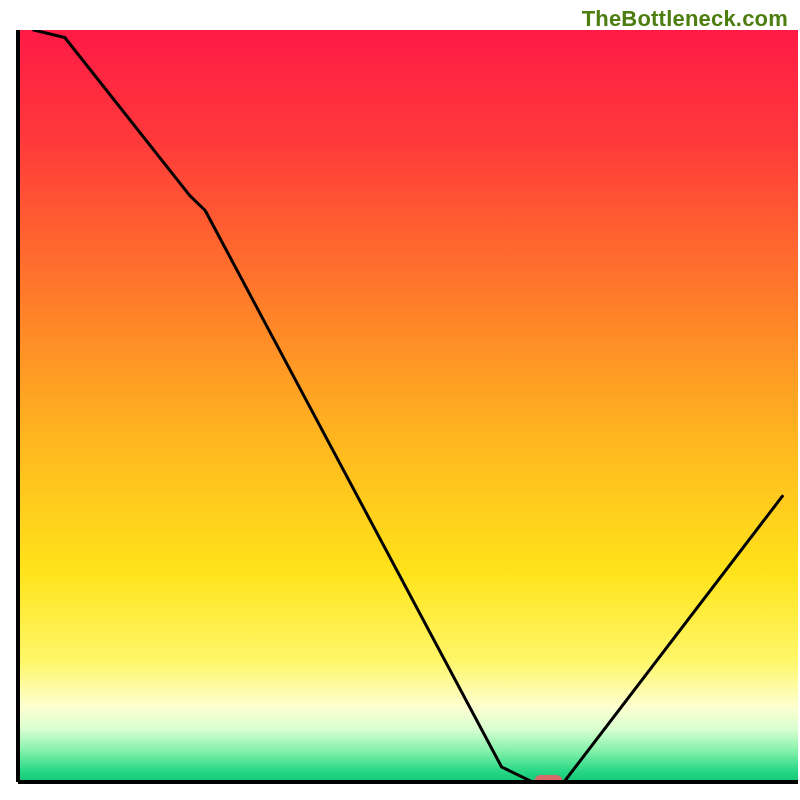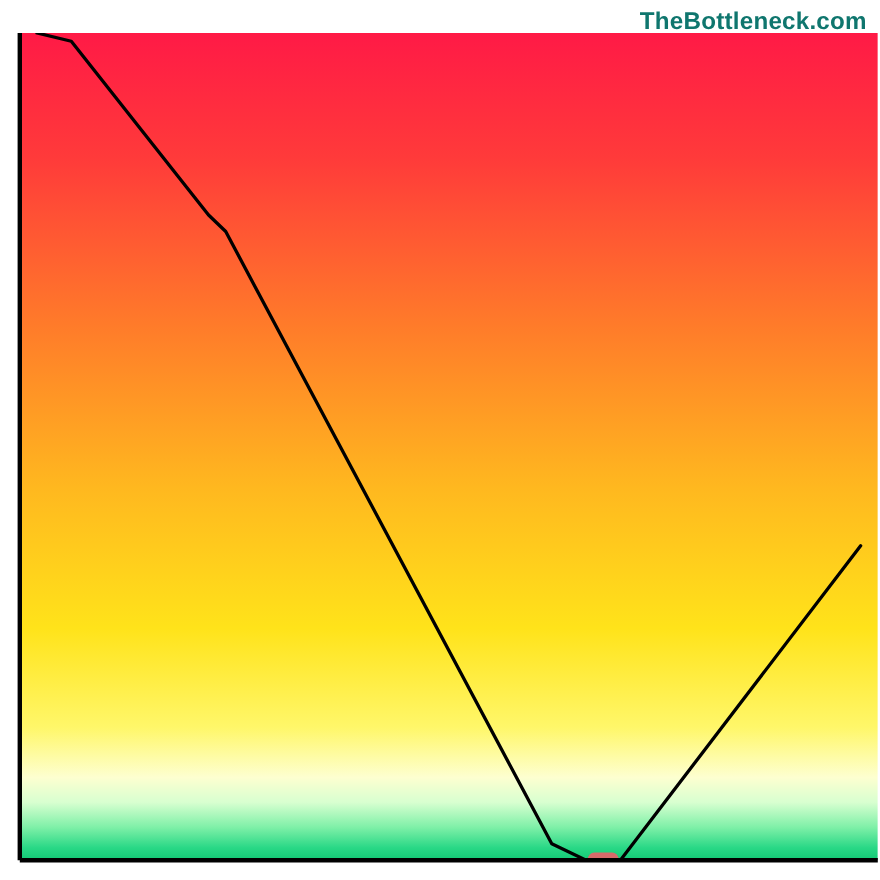--- a/index.html
+++ b/index.html
@@ -17,21 +17,21 @@
   }
   svg {
     display: block;
   }
   .watermark {
     position: absolute;
     top: 6px;
     right: 12px;
     font-size: 22px;
     font-weight: 600;
-    color: #0f766e;
+    color: #4d7c0f;
     letter-spacing: 0.2px;
     user-select: none;
   }
 </style>
 </head>
 <body>
 
 <div class="canvas-wrap">
   <div class="watermark">TheBottleneck.com</div>
 

